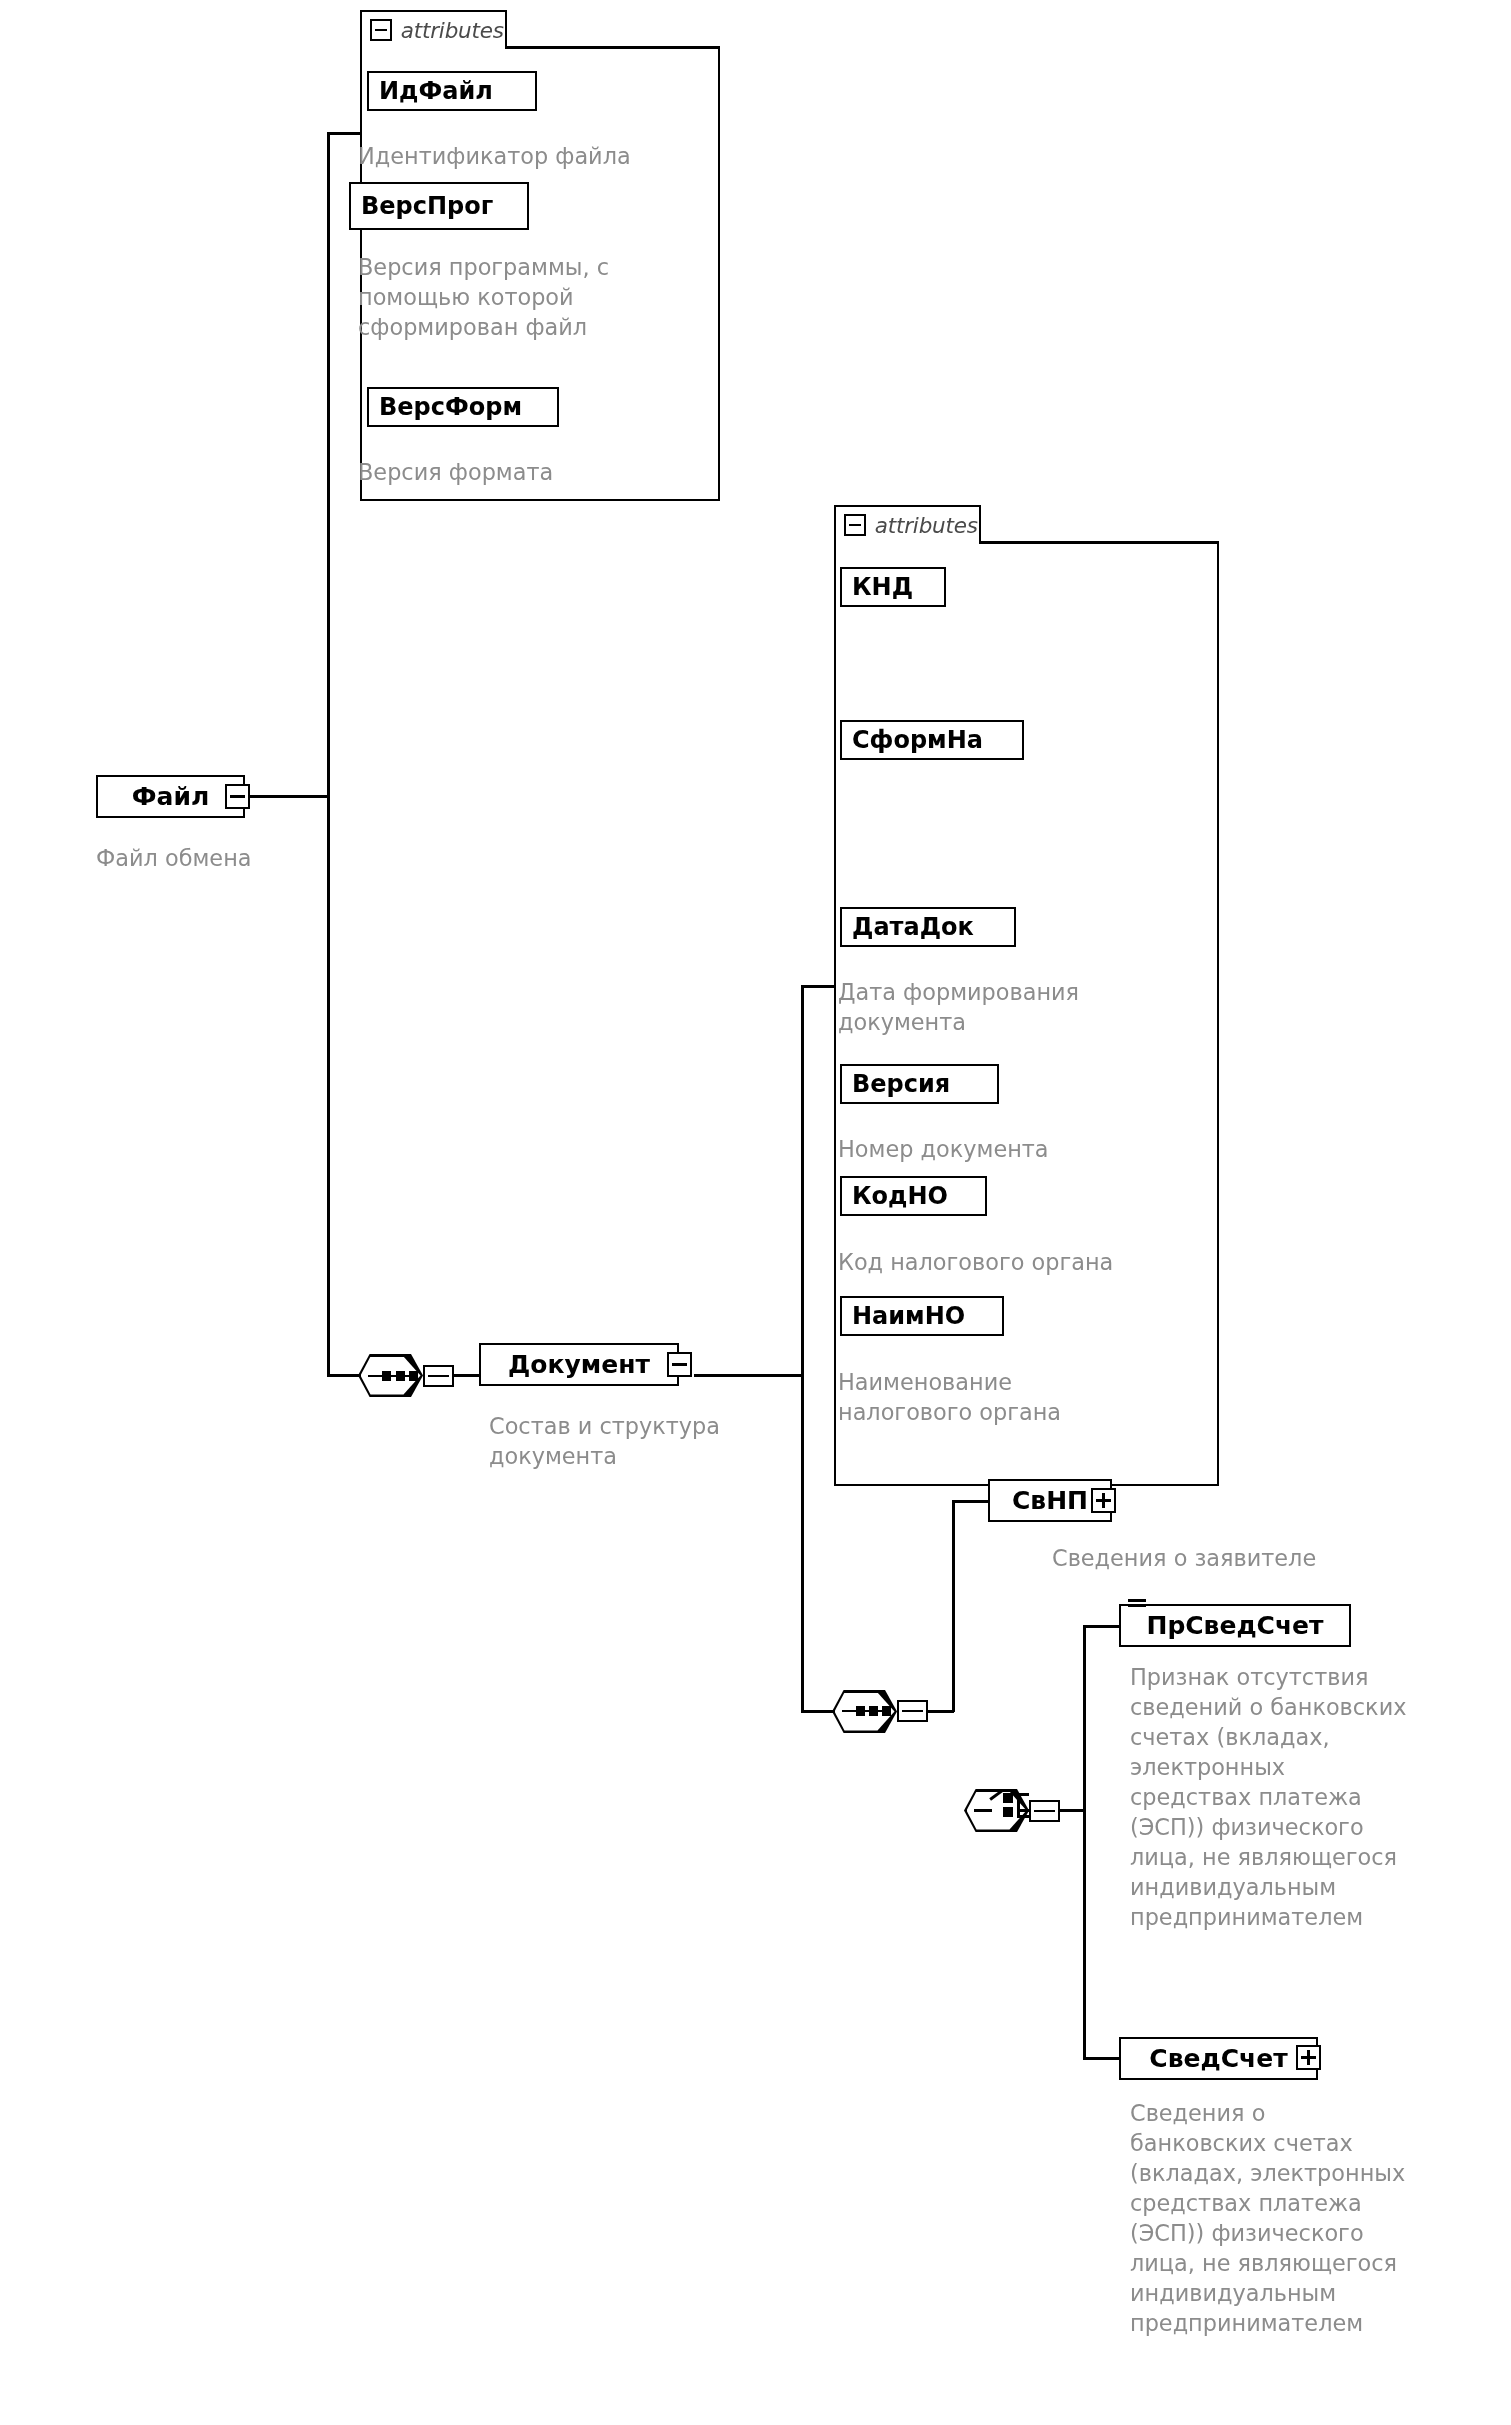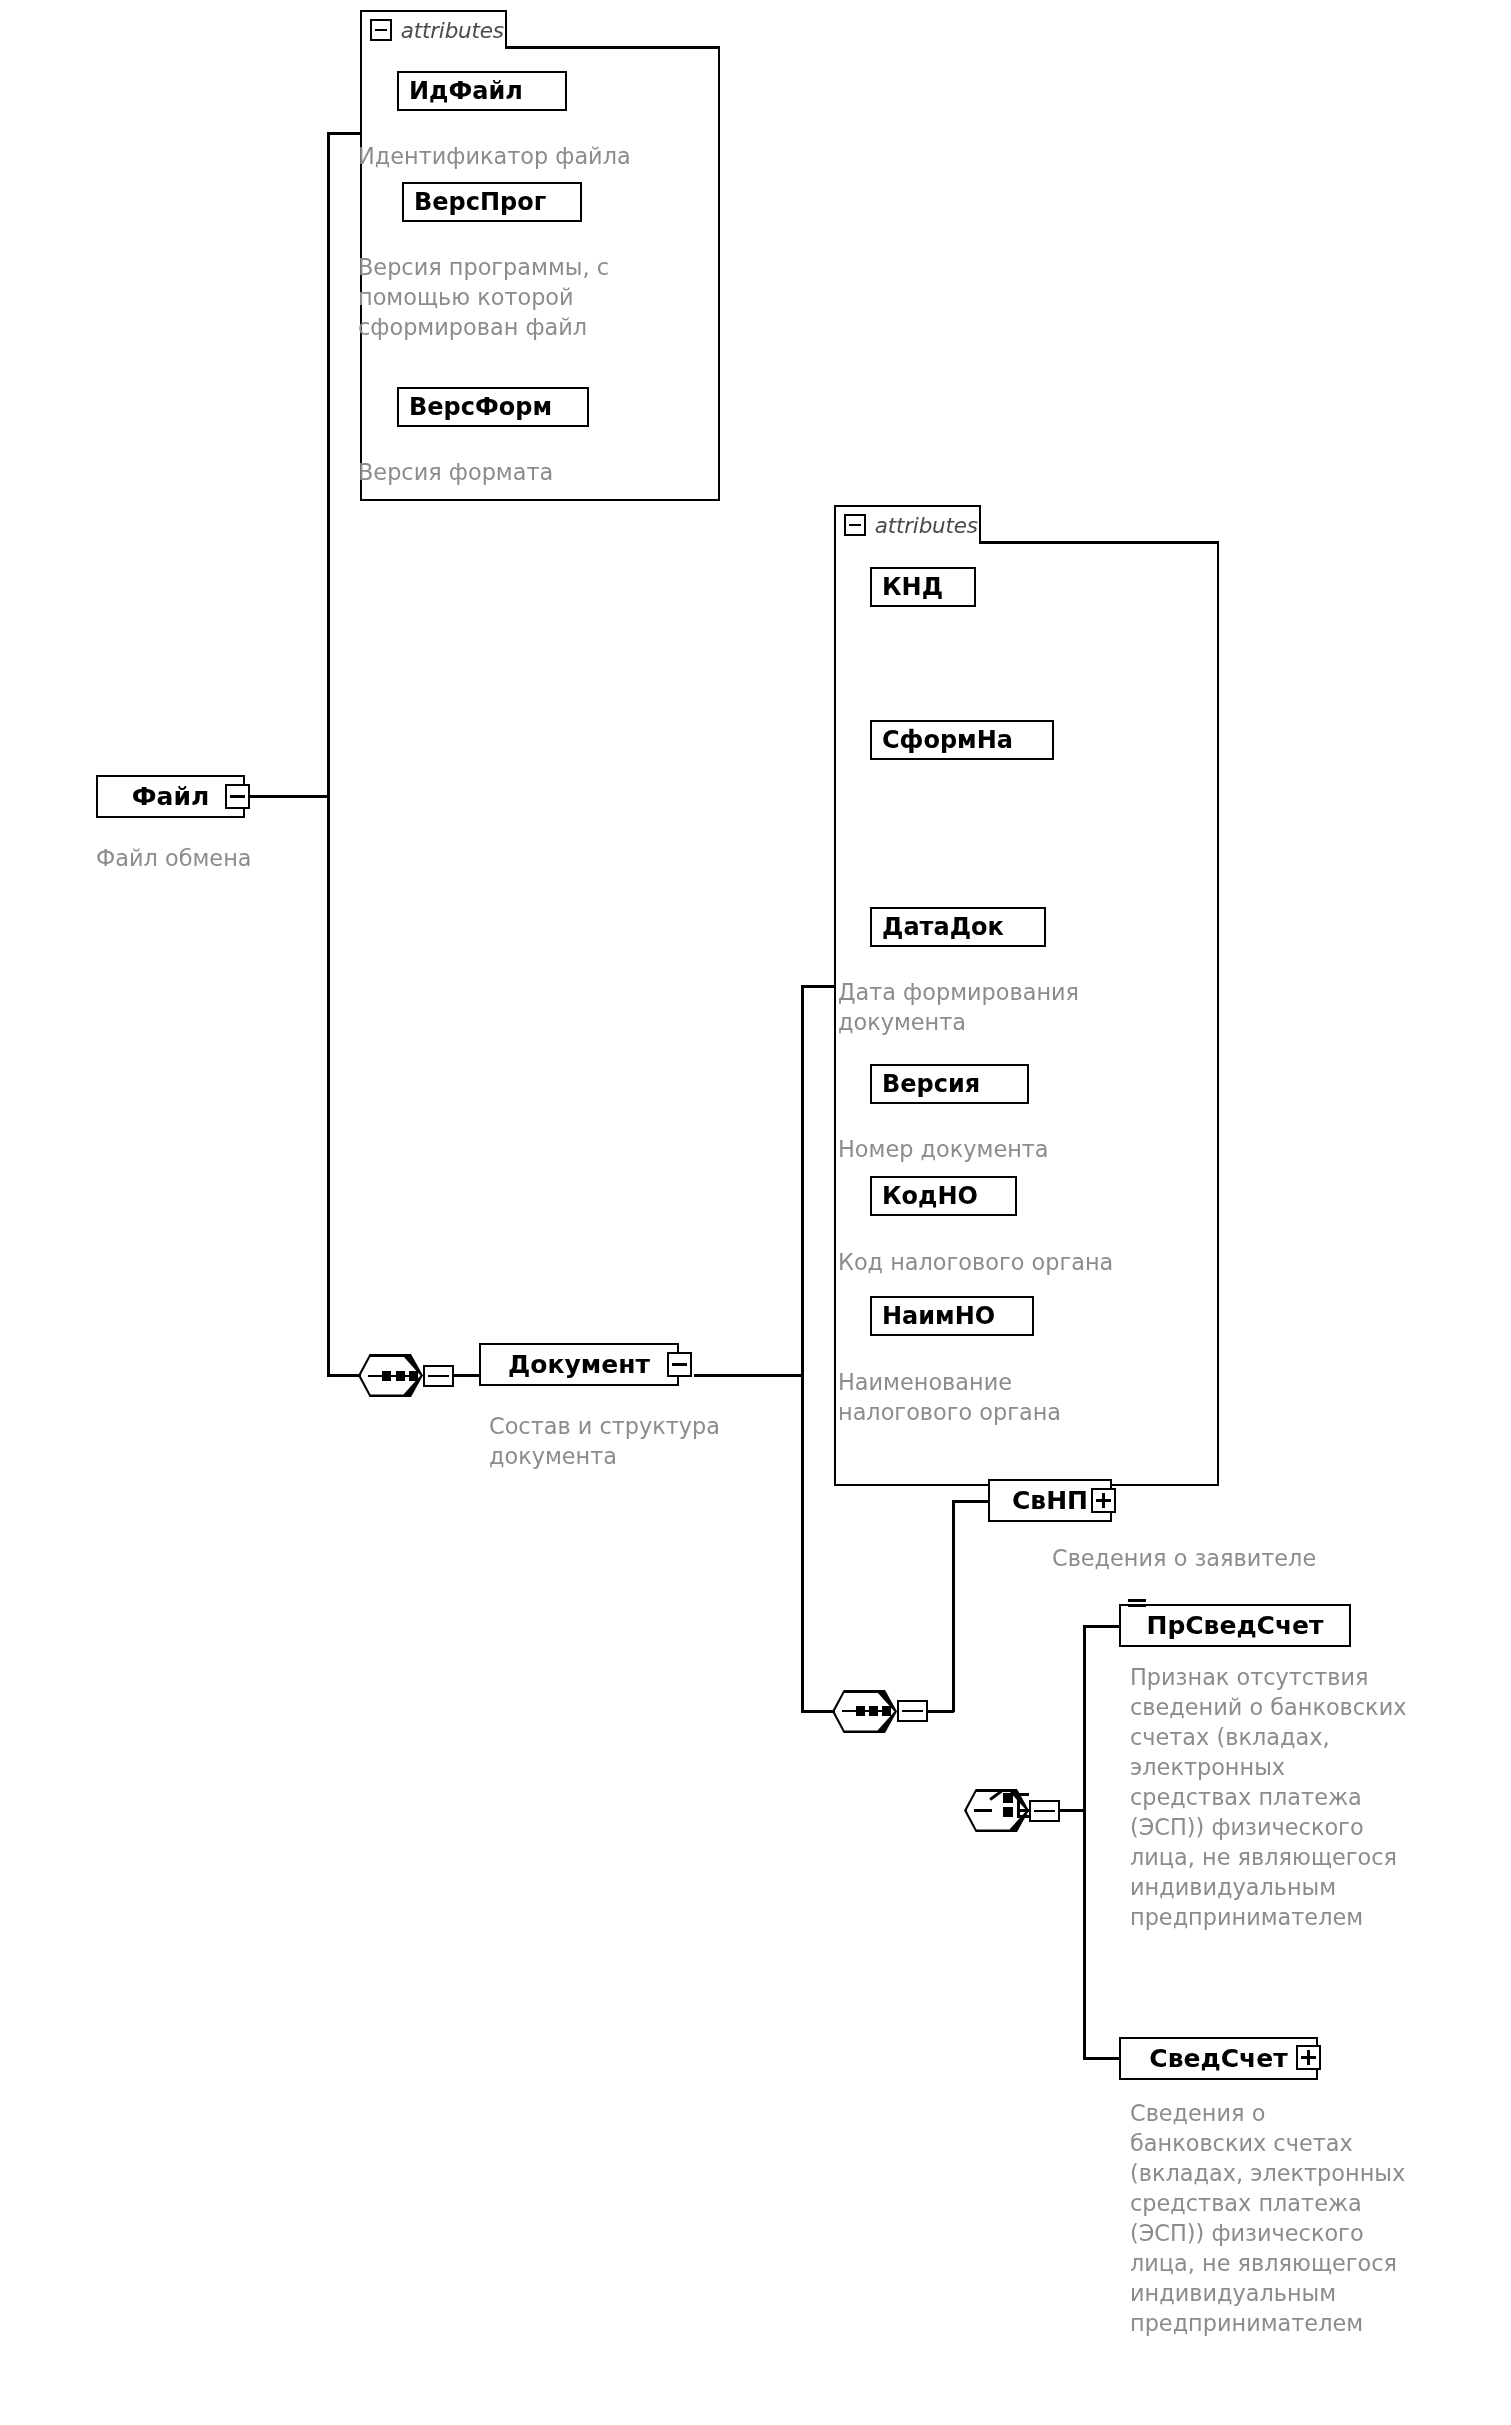--- a/index.html
+++ b/index.html
@@ -85,21 +85,20 @@
   
   .attrnode{
     position:absolute;
     background:#ffffff;
     border:2.5px solid #000;
     box-sizing:border-box;
     display:flex;
     align-items:center;
     padding-left:10px;
     white-space:nowrap;
-    margin-left:30px;
   }
   .attrnode .nlabel{
     font-weight:bold;
     font-size:24px;
     color:#000;
     line-height:1;
   }
 
   
   .anno{
@@ -186,21 +185,21 @@
   <div class="attrbox" style="left:360px;top:46px;width:360px;height:455px;border-top:none;"></div>
   <div class="ln h" style="left:505px;top:46px;width:215px;"></div>
 
   <div class="shadow" style="left:377px;top:81px;width:170px;height:40px;"></div>
   <div class="attrnode" style="left:367px;top:71px;width:170px;height:40px;">
     <span class="nlabel">ИдФайл</span>
   </div>
   <div class="anno" style="left:358px;top:141px;width:348px;">Идентификатор файла</div>
 
   <div class="shadow" style="left:377px;top:192px;width:180px;height:40px;"></div>
-  <div class="attrnode" style="left:372px;top:182px;width:180px;height:40px;">
+  <div class="attrnode" style="left:349px;top:182px;width:180px;height:48px;">
     <span class="nlabel">ВерсПрог</span>
   </div>
   <div class="anno" style="left:358px;top:252px;width:315px;">Версия программы, с
 помощью которой
 сформирован файл</div>
 
   <div class="shadow" style="left:377px;top:397px;width:192px;height:40px;"></div>
   <div class="attrnode" style="left:367px;top:387px;width:192px;height:40px;">
     <span class="nlabel">ВерсФорм</span>
   </div>

